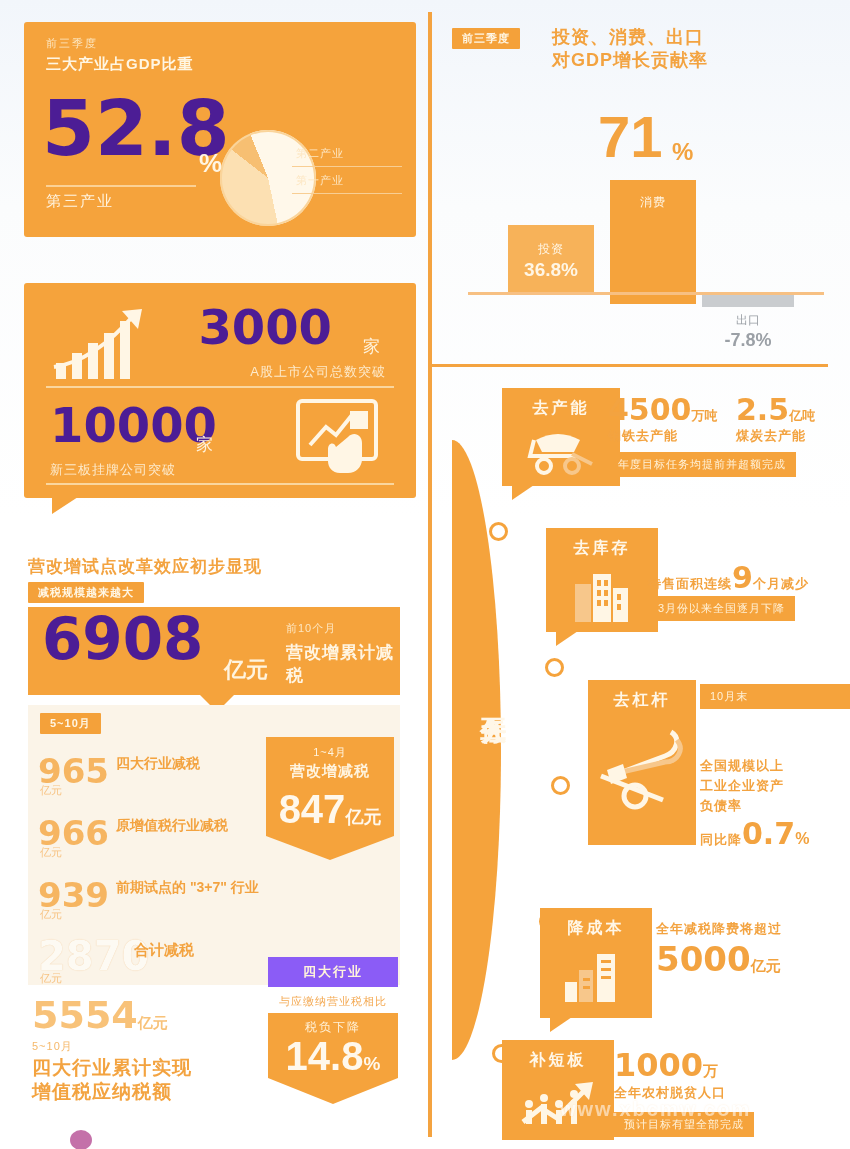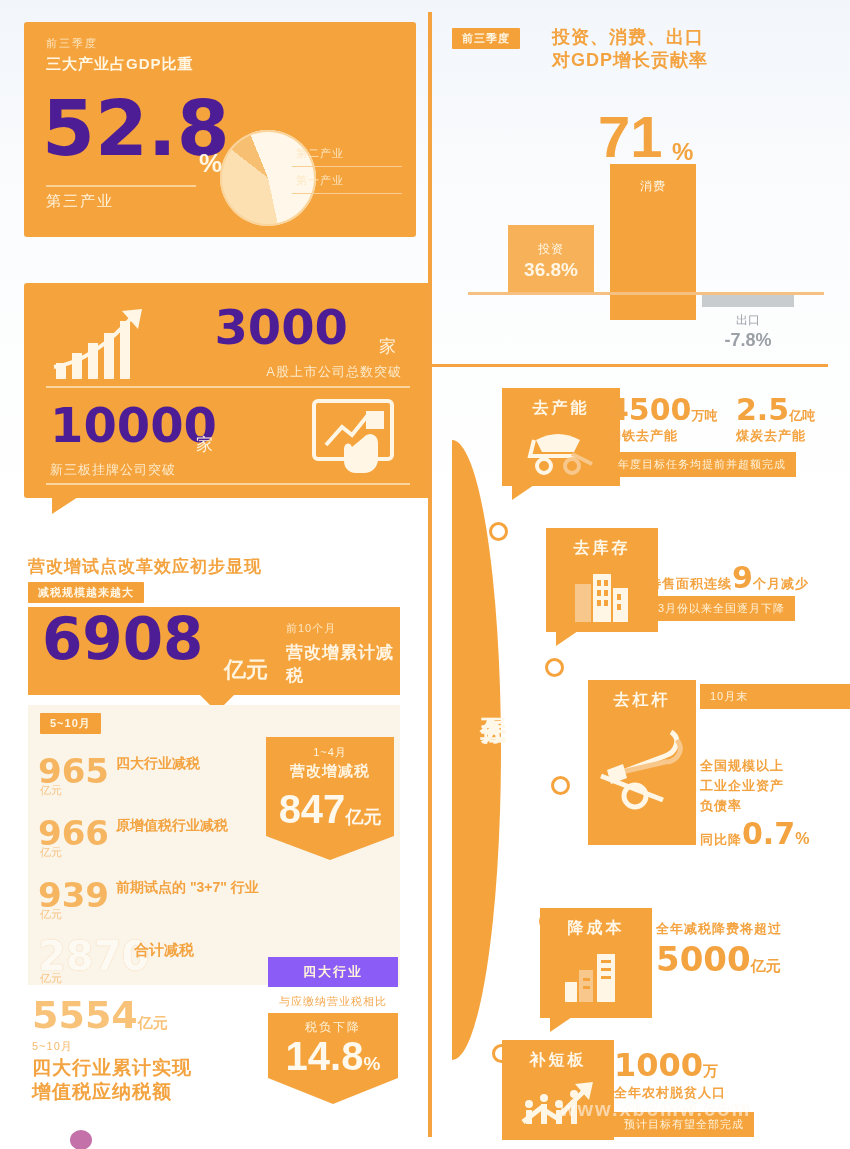--- a/index.html
+++ b/index.html
@@ -23,21 +23,21 @@
   #p-gdp .num{position:absolute;left:18px;top:72px;font-size:76px;}
   #p-gdp .pct{position:absolute;left:175px;top:126px;font-size:26px;font-weight:bold;color:#FFF6E3;}
   #p-gdp .rule{position:absolute;left:22px;top:163px;width:150px;height:2px;background:#FBD9A4;opacity:.85;}
   #p-gdp .sub{position:absolute;left:22px;top:170px;font-size:15px;color:#FFF3DE;letter-spacing:2px;}
   #p-gdp .legend{position:absolute;right:14px;top:118px;width:110px;text-align:left;}
   #p-gdp .legend div{font-size:11px;color:#FDE7C3;letter-spacing:1px;padding:6px 0 5px 4px;border-bottom:1.5px solid #F8CE93;}
   .pie{position:absolute;left:196px;top:108px;width:96px;height:96px;border-radius:50%;
        background:conic-gradient(from -22deg,#FFF8EA 0deg 190deg,#FCE0B2 190deg 330deg,#F7BF72 330deg 360deg);
        box-shadow:0 0 0 2px #FAD49A inset;}
 
-  #p-stock{left:24px;top:283px;width:392px;height:215px;border-radius:3px;padding-left:16px;}
+  #p-stock{left:24px;top:283px;width:392px;height:215px;border-radius:3px;}
   #p-stock .tail{position:absolute;left:28px;bottom:-16px;width:0;height:0;
        border-left:0 solid transparent;border-right:26px solid transparent;border-top:17px solid #F5A33C;}
   .sdiv{position:absolute;left:22px;right:22px;height:2px;background:#FBDCA9;opacity:.9;}
   #p-stock .n1{position:absolute;right:84px;top:22px;font-size:48px;}
   #p-stock .u1{position:absolute;right:36px;top:52px;font-size:17px;color:#FFF3DC;}
   #p-stock .t1{position:absolute;right:30px;top:80px;font-size:13px;color:#FDEACB;letter-spacing:1px;}
   #p-stock .n2{position:absolute;left:26px;top:120px;font-size:48px;}
   #p-stock .u2{position:absolute;left:172px;top:150px;font-size:17px;color:#FFF3DC;}
   #p-stock .t2{position:absolute;left:26px;top:178px;font-size:13px;color:#FDEACB;letter-spacing:1px;}
 
@@ -87,21 +87,21 @@
   .vline{position:absolute;left:428px;top:12px;width:4px;height:1125px;background:#F4A340;}
   .hline{position:absolute;left:428px;top:364px;width:400px;height:3px;background:#F4A340;}
 
   
   #chart{left:440px;top:20px;width:400px;height:330px;}
   #chart .tag{position:absolute;left:12px;top:8px;}
   #chart .ttl{position:absolute;left:112px;top:6px;font-size:18px;font-weight:bold;color:#F3A340;line-height:1.25;letter-spacing:1px;}
   #chart .baseline{position:absolute;left:28px;top:272px;width:356px;height:3px;background:#F7C083;}
   .bar{position:absolute;background:#F5A33C;}
   #bar-invest{left:68px;top:205px;width:86px;height:67px;background:#F7B259;}
-  #bar-consume{left:170px;top:144px;width:86px;height:156px;}
+  #bar-consume{left:170px;top:160px;width:86px;height:124px;}
   #bar-export{left:262px;top:275px;width:92px;height:12px;background:#C9CCCF;}
   .bar-lab{position:absolute;width:100%;text-align:center;color:#FFF6E5;font-size:12px;letter-spacing:1px;}
   .bar-val{position:absolute;width:100%;text-align:center;color:#FFF6E5;font-size:19px;font-weight:bold;}
   #val71{position:absolute;left:158px;top:83px;font-size:58px;font-weight:bold;color:#F3A340;}
   #pct71{position:absolute;left:232px;top:118px;font-size:24px;font-weight:bold;color:#F3A340;}
   #exp-lab{position:absolute;left:262px;top:292px;width:92px;text-align:center;font-size:12px;color:#9BA0A6;}
   #exp-val{position:absolute;left:262px;top:310px;width:92px;text-align:center;font-size:18px;font-weight:bold;color:#9BA0A6;}
   #leafcurve{left:452px;top:440px;width:70px;height:620px;background:#F5A33C;
         clip-path:ellipse(70% 50% at 0% 50%);}
   #fivetxt{left:476px;top:672px;width:34px;text-align:center;font-size:26px;font-weight:bold;

